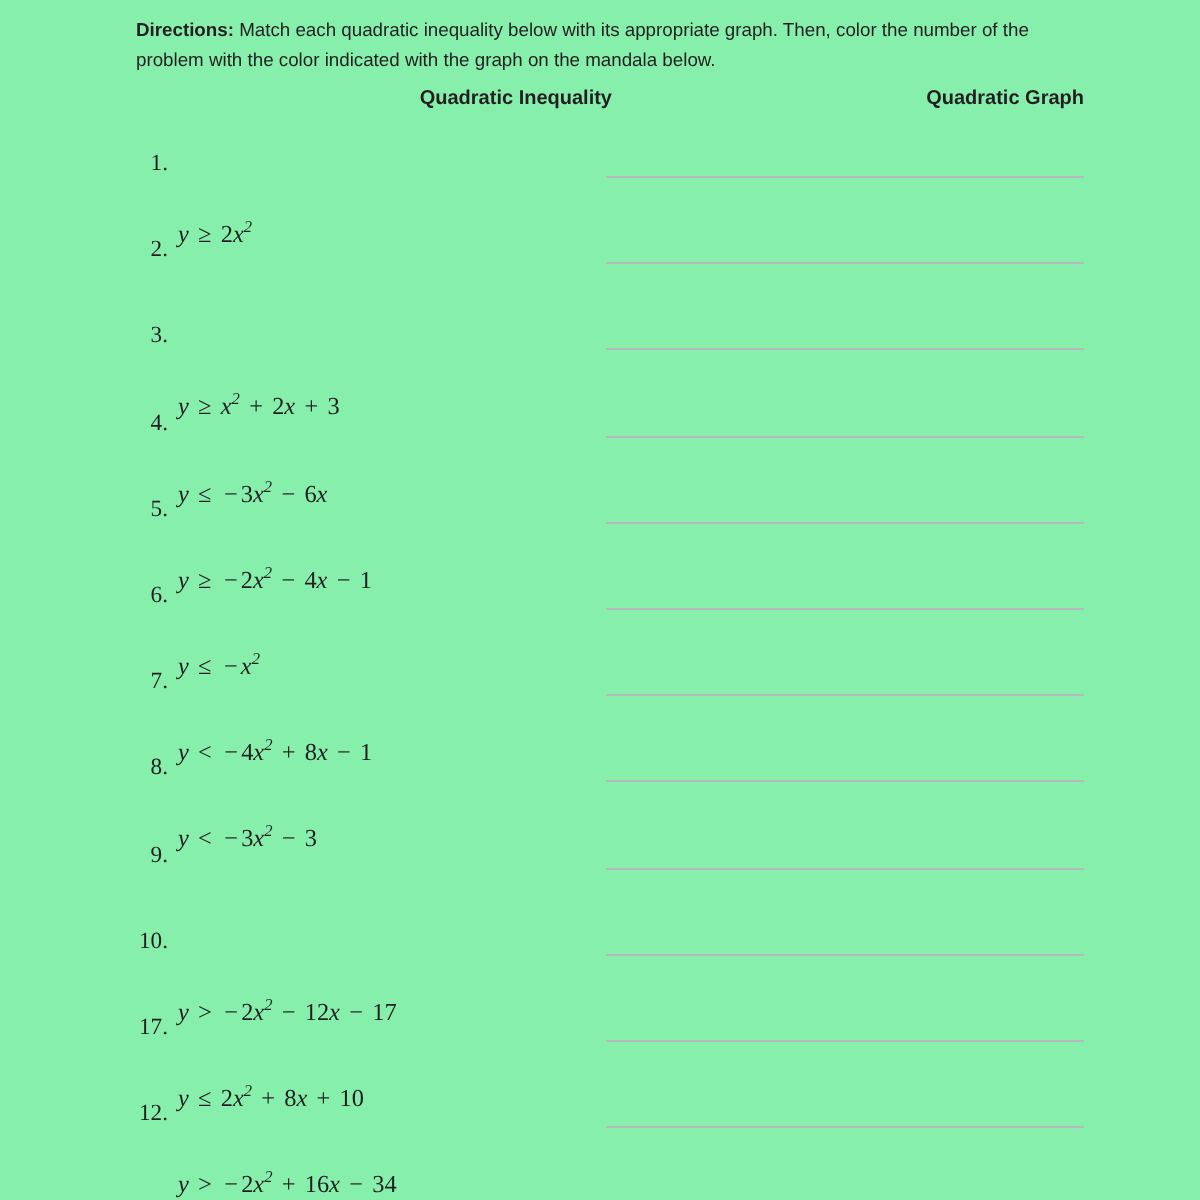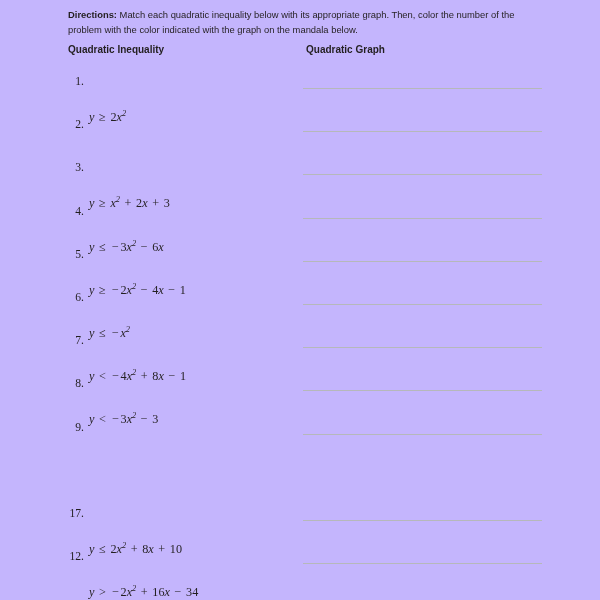--- a/index.html
+++ b/index.html
@@ -16,21 +16,21 @@
     color: #231f20;
     overflow: hidden;
   }
 
   .page {
     position: absolute;
     left: 0;
     top: 0;
     width: 600px;
     height: 600px;
-    background: #c4b5fd;
+    background: #86efac;
   }
 
   
   .directions {
     position: absolute;
     left: 68px;
     top: 8px;
     width: 460px;
     font-size: 9.4px;
     line-height: 14.5px;
@@ -48,21 +48,21 @@
     top: 44px;
     width: 474px;
     height: 16px;
   }
   .col-head {
     position: absolute;
     font-size: 10px;
     font-weight: bold;
     color: #231f20;
     white-space: nowrap;
-    text-align: left;
+    text-align: right;
   }
   .col-head-left {
     left: 0px;
     width: 238px;
   }
   .col-head-right {
     left: 238px;
     width: 236px;
   }
 
@@ -183,20 +183,25 @@
       </div>
       <div class="row" style="top: 376.4px;">
         <div class="row-number">8.</div>
         <div class="row-expr"><span class="var">y</span> <span class="op">&lt;</span> <span class="op">−</span><span class="num">3</span><span class="var">x<sup>2</sup></span> <span class="op">−</span> <span class="num">3</span></div>
         <div class="answer-line" style="border-top-color: rgb(182, 184, 186);"></div>
       </div>
       <div class="row" style="top: 419.6px;">
         <div class="row-number">9.</div>
         <div class="answer-line" style="border-top-color: rgb(182, 184, 186);"></div>
       </div>
+      <div class="row" style="top: 462.8px;">
+        <div class="row-number">10.</div>
+        <div class="row-expr"><span class="var">y</span> <span class="op">&gt;</span> <span class="op">−</span><span class="num">2</span><span class="var">x<sup>2</sup></span> <span class="op">−</span> <span class="num">1</span><span class="num">2</span><span class="var">x</span> <span class="op">−</span> <span class="num">1</span><span class="num">7</span></div>
+        <div class="answer-line" style="border-top-color: rgb(182, 184, 186);"></div>
+      </div>
       <div class="row" style="top: 506px;">
         <div class="row-number">17.</div>
         <div class="row-expr"><span class="var">y</span> <span class="op">≤</span> <span class="num">2</span><span class="var">x<sup>2</sup></span> <span class="op">+</span> <span class="num">8</span><span class="var">x</span> <span class="op">+</span> <span class="num">1</span><span class="num">0</span></div>
         <div class="answer-line" style="border-top-color: rgb(182, 184, 186);"></div>
       </div>
       <div class="row" style="top: 549.2px;">
         <div class="row-number">12.</div>
         <div class="row-expr"><span class="var">y</span> <span class="op">&gt;</span> <span class="op">−</span><span class="num">2</span><span class="var">x<sup>2</sup></span> <span class="op">+</span> <span class="num">1</span><span class="num">6</span><span class="var">x</span> <span class="op">−</span> <span class="num">3</span><span class="num">4</span></div>
         <div class="answer-line" style="border-top-color: rgb(182, 184, 186);"></div>
       </div>

